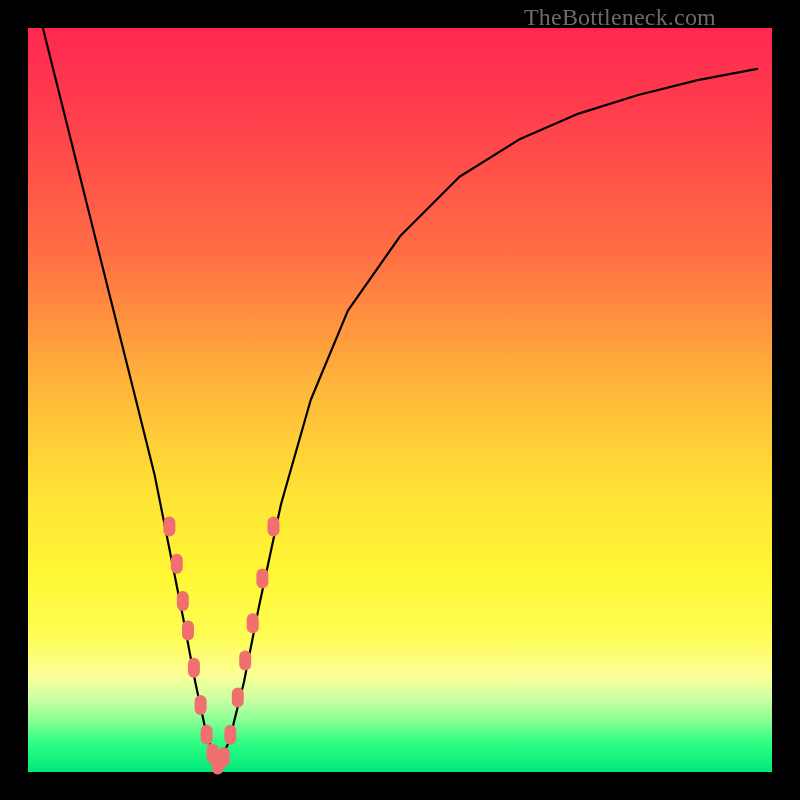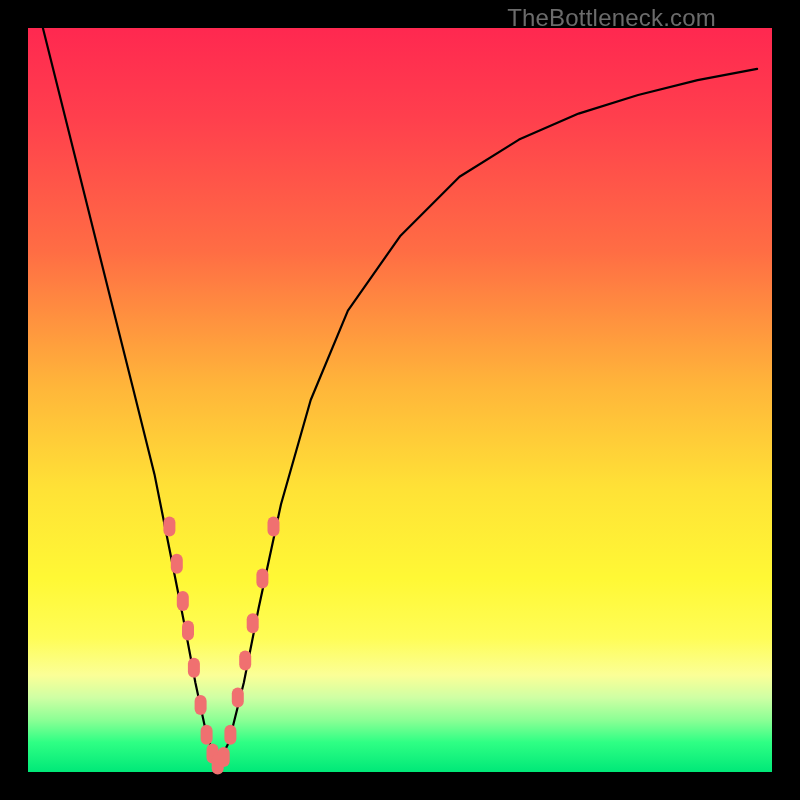--- a/index.html
+++ b/index.html
@@ -11,20 +11,21 @@
     background: #000;
     font-family: Arial, Helvetica, sans-serif;
   }
   .frame {
     position: absolute;
     top: 0;
     left: 0;
     width: 726px;
     height: 800px;
     background: #000;
+    font-family: Liberation Serif, serif;
   }
   .plot {
     position: absolute;
     top: 28px;
     left: 28px;
     width: 744px;
     height: 744px;
     background: linear-gradient(to bottom,
       #ff2850 0%,
       #ff3f4d 12%,

